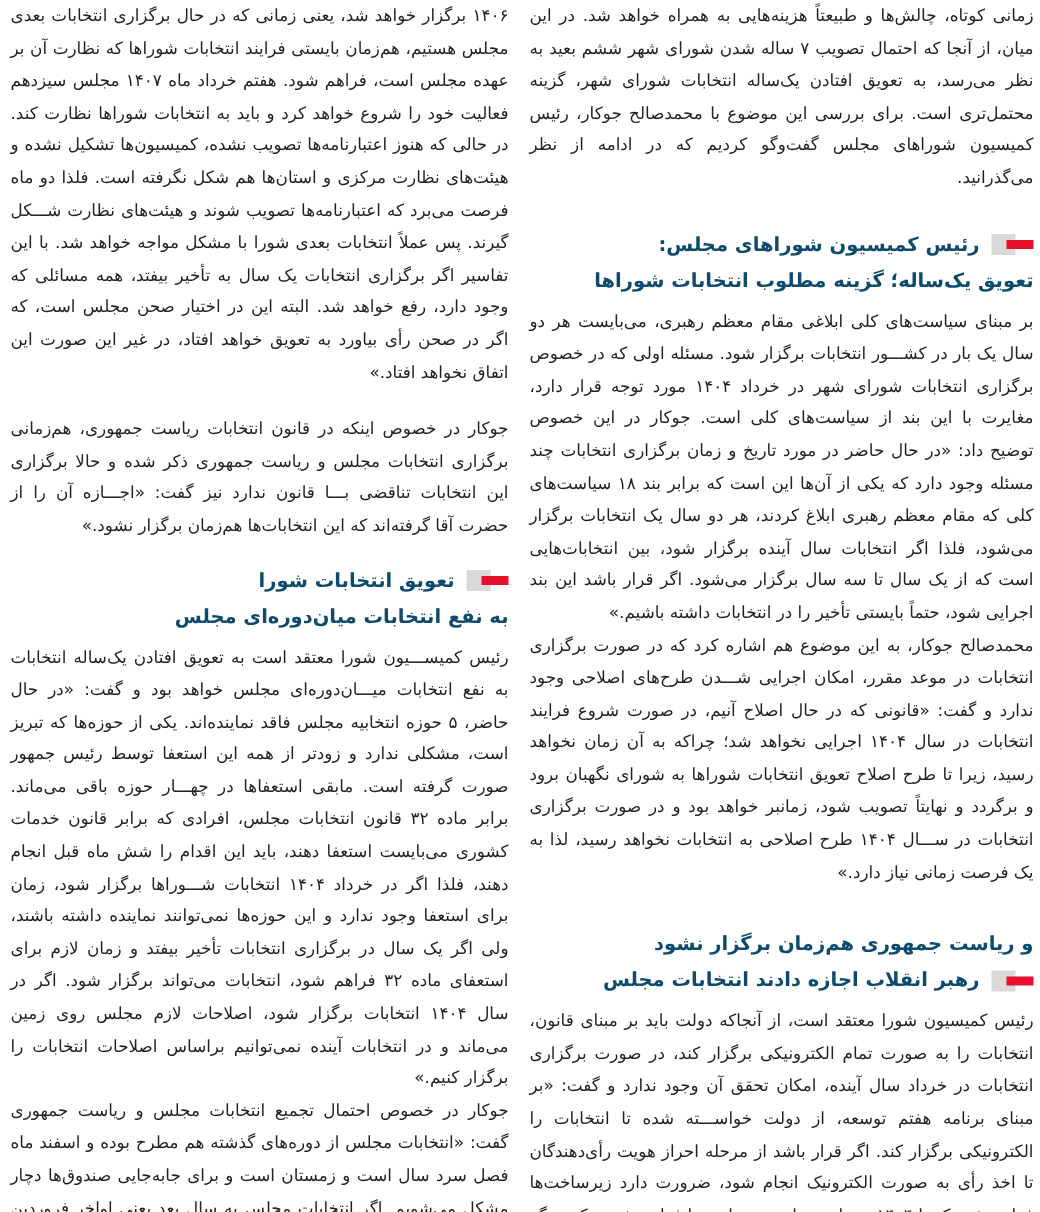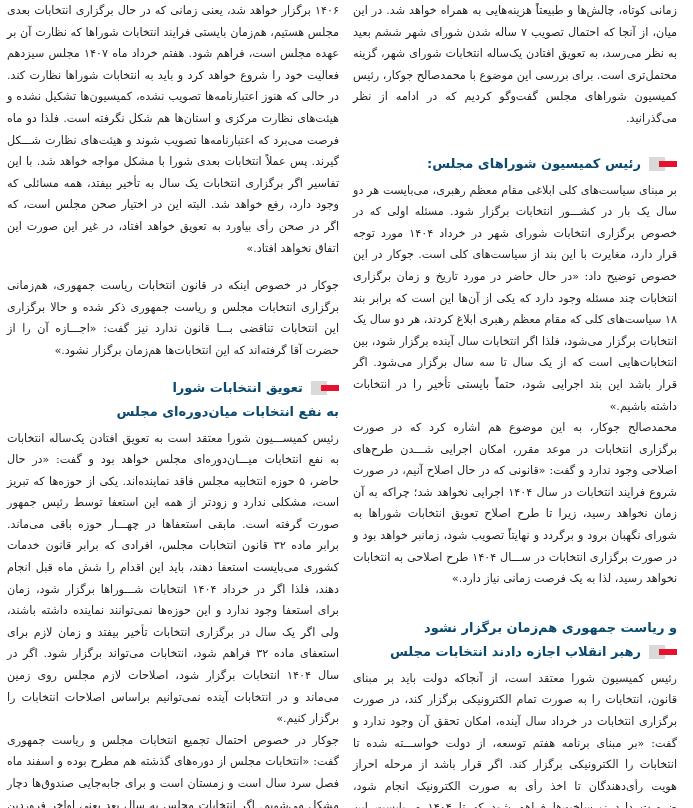--- a/index.html
+++ b/index.html
@@ -16,21 +16,21 @@
     width: 346px;
     box-sizing: border-box;
     padding: 0 8px;
     font-family: "DejaVu Sans", sans-serif;
     color: #231f20;
     font-size: 11.2px;
     line-height: 21.6px;
     text-align: justify;
     text-align-last: right;
   }
-  .col.right { padding-right: 16px; padding-left: 6px; }
+  .col.right { padding-right: 4px; padding-left: 6px; }
   .col.left { padding-right: 8px; padding-left: 6px; }
   .para { margin: 0; }
   .heading {
     font-family: "DejaVu Sans", sans-serif;
     font-weight: bold;
     color: #0c4a6e;
     font-size: 13px;
     line-height: 24px;
     margin: 14px 0 4px 0;
     text-align: right;
@@ -59,20 +59,21 @@
 
 <div class="page">
 
   <div class="col right">
     <p class="para">زمانی کوتاه، چالش‌ها و طبیعتاً هزینه‌هایی به همراه خواهد شد. در این میان، از آنجا که احتمال تصویب ۷ ساله شدن شورای شهر ششم بعید به نظر می‌رسد، به تعویق افتادن یک‌ساله انتخابات شورای شهر، گزینه محتمل‌تری است. برای بررسی این موضوع با محمدصالح جوکار، رئیس کمیسیون شوراهای مجلس گفت‌وگو کردیم که در ادامه از نظر می‌گذرانید.</p>
 
     <div class="heading" style="margin-top:22px;">
       <span class="line">
         <span class="marker"><span class="grey"></span><span class="red"></span></span><span>رئیس کمیسیون شوراهای مجلس:</span>
       </span>
+      <span class="line">تعویق یک‌ساله؛ گزینه مطلوب انتخابات شوراها</span>
     </div>
     <p class="para">بر مبنای سیاست‌های کلی ابلاغی مقام معظم رهبری، می‌بایست هر دو سال یک بار در کشـــور انتخابات برگزار شود. مسئله اولی که در خصوص برگزاری انتخابات شورای شهر در خرداد ۱۴۰۴ مورد توجه قرار دارد، مغایرت با این بند از سیاست‌های کلی است. جوکار در این خصوص توضیح داد: «در حال حاضر در مورد تاریخ و زمان برگزاری انتخابات چند مسئله وجود دارد که یکی از آن‌ها این است که برابر بند ۱۸ سیاست‌های کلی که مقام معظم رهبری ابلاغ کردند، هر دو سال یک انتخابات برگزار می‌شود، فلذا اگر انتخابات سال آینده برگزار شود، بین انتخابات‌هایی است که از یک سال تا سه سال برگزار می‌شود. اگر قرار باشد این بند اجرایی شود، حتماً بایستی تأخیر را در انتخابات داشته باشیم.»</p>
     <p class="para">محمدصالح جوکار، به این موضوع هم اشاره کرد که در صورت برگزاری انتخابات در موعد مقرر، امکان اجرایی شـــدن طرح‌های اصلاحی وجود ندارد و گفت: «قانونی که در حال اصلاح آنیم، در صورت شروع فرایند انتخابات در سال ۱۴۰۴ اجرایی نخواهد شد؛ چراکه به آن زمان نخواهد رسید، زیرا تا طرح اصلاح تعویق انتخابات شوراها به شورای نگهبان برود و برگردد و نهایتاً تصویب شود، زمانبر خواهد بود و در صورت برگزاری انتخابات در ســـال ۱۴۰۴ طرح اصلاحی به انتخابات نخواهد رسید، لذا به یک فرصت زمانی نیاز دارد.»</p>
 
     <div class="heading" style="margin-top:26px;">
       <span class="line">و ریاست جمهوری هم‌زمان برگزار نشود</span>
       <span class="line">
         <span class="marker"><span class="grey"></span><span class="red"></span></span><span>رهبر انقلاب اجازه دادند انتخابات مجلس</span>
       </span>
     </div>

